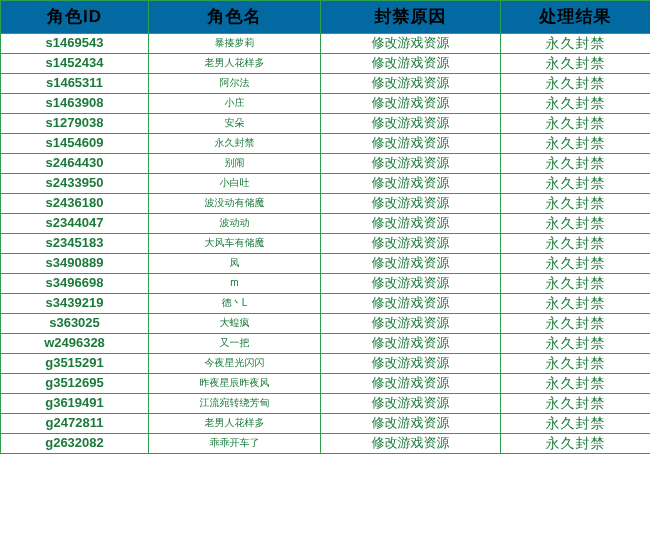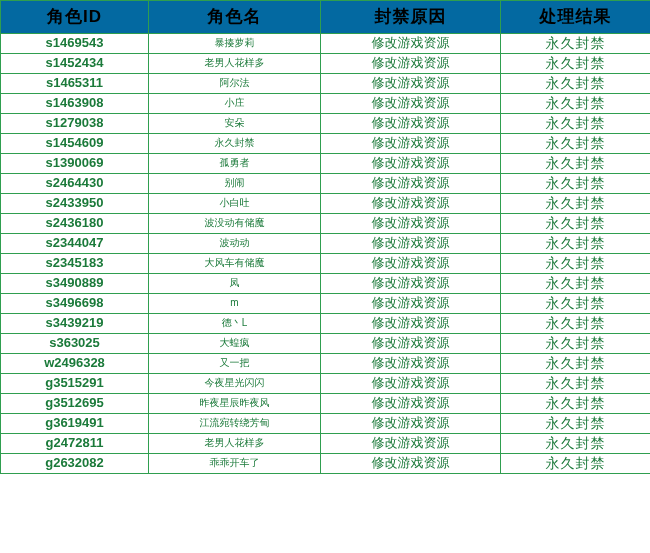--- a/index.html
+++ b/index.html
@@ -97,26 +97,20 @@
         <td class="col-reason">修改游戏资源</td>
         <td class="col-result">永久封禁</td>
       </tr>
       <tr>
         <td class="col-id">s1454609</td>
         <td class="col-name">永久封禁</td>
         <td class="col-reason">修改游戏资源</td>
         <td class="col-result">永久封禁</td>
       </tr>
       <tr>
-        <td class="col-id">s1390069</td>
-        <td class="col-name">孤勇者</td>
-        <td class="col-reason">修改游戏资源</td>
-        <td class="col-result">永久封禁</td>
-      </tr>
-      <tr>
         <td class="col-id">s2464430</td>
         <td class="col-name">别闹</td>
         <td class="col-reason">修改游戏资源</td>
         <td class="col-result">永久封禁</td>
       </tr>
       <tr>
         <td class="col-id">s2433950</td>
         <td class="col-name">小白吐</td>
         <td class="col-reason">修改游戏资源</td>
         <td class="col-result">永久封禁</td>

